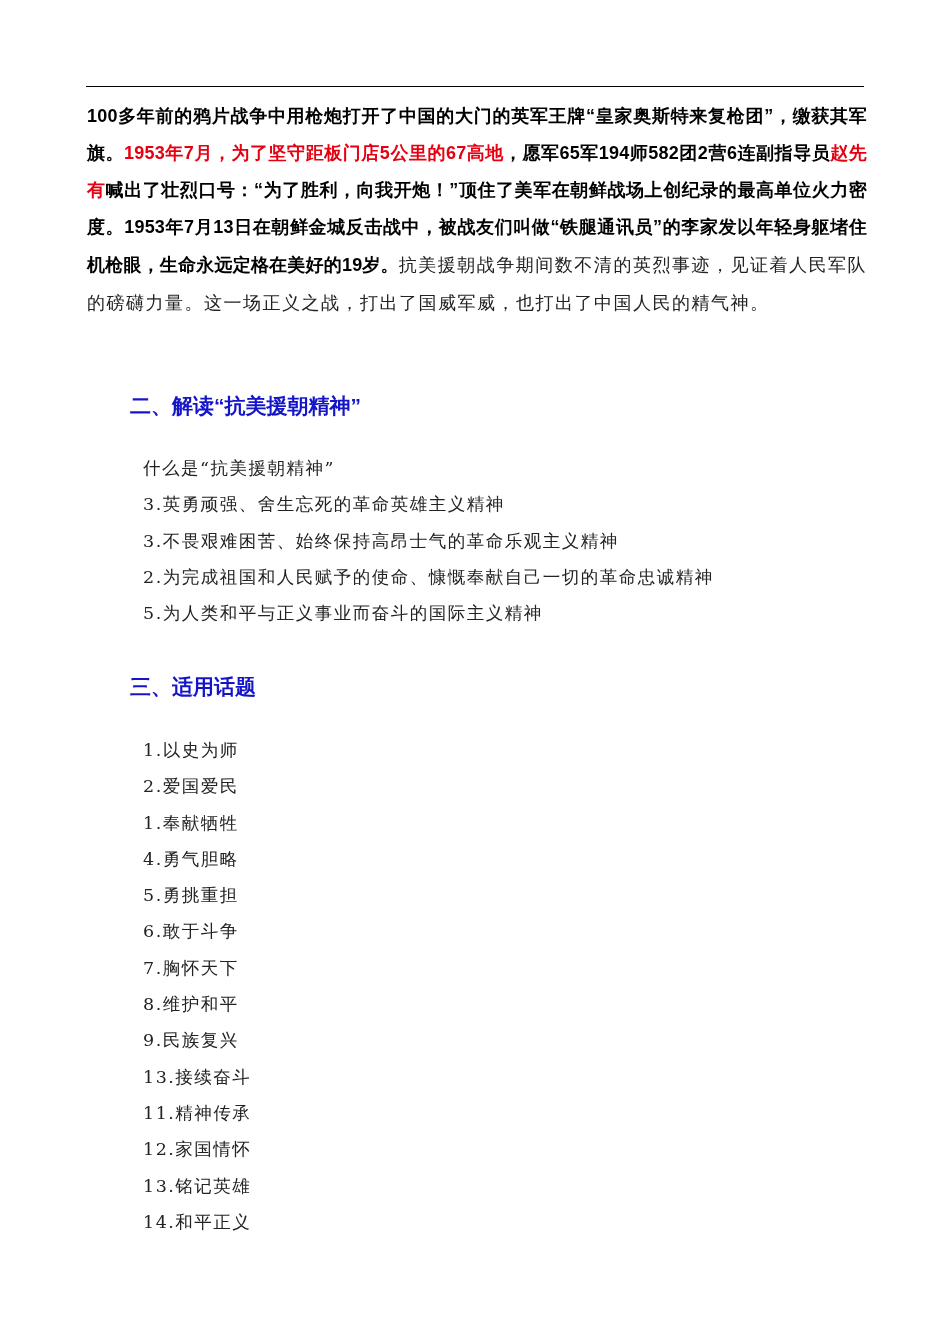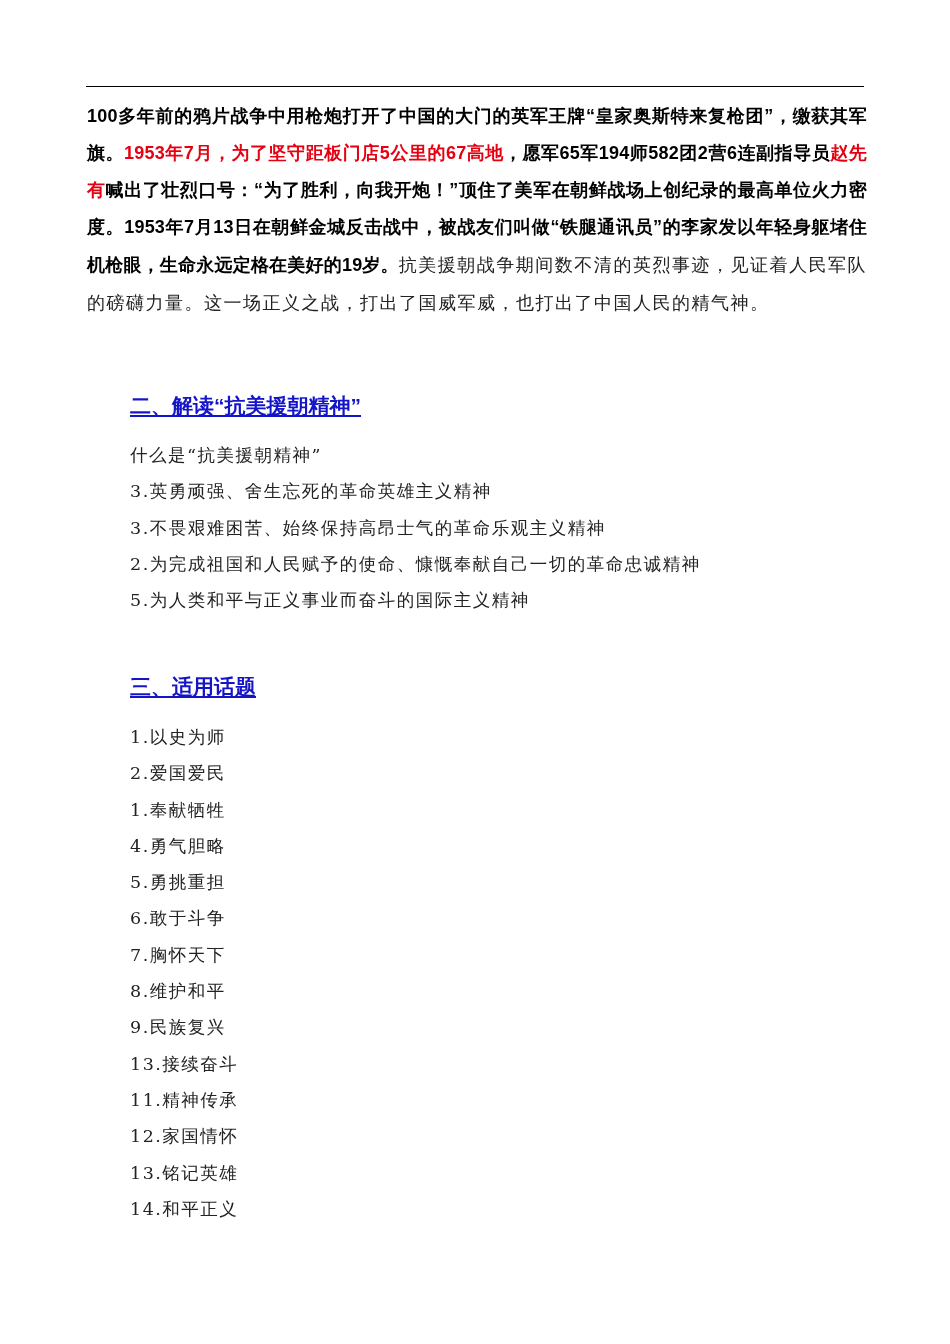--- a/index.html
+++ b/index.html
@@ -12,24 +12,24 @@
     position: absolute; left: 87px; top: 98px; width: 780px;
     font-size: 18px; line-height: 37px; color: #000;
     text-align: justify; letter-spacing: 0.2px;
   }
   .para .bold { font-family: "Liberation Sans", "DejaVu Sans", sans-serif; font-weight: bold; }
   .para .red { color: #e60012; }
   .para .plain { font-family: "DejaVu Serif", "Liberation Serif", serif; font-weight: normal; color: #222; letter-spacing: 1.5px; }
   .heading {
     position: absolute; left: 130px;
     font-family: "Liberation Sans", "DejaVu Sans", sans-serif;
-    font-weight: bold; font-size: 21px; color: #1414c8; text-decoration: underline;
+    font-weight: bold; font-size: 21px; color: #1414c8;
   }
   .list {
-    position: absolute; left: 130px; margin: 0; padding: 0; list-style: none;
+    position: absolute; left: 130px; margin: 13px; padding: 0; list-style: none;
     font-family: "DejaVu Serif", "Liberation Serif", serif;
     font-size: 17.5px; color: #222; letter-spacing: 1.5px;
   }
   .list li { height: 36.3px; line-height: 36.3px; white-space: nowrap; }
 </style>
 </head>
 <body>
 
 <div class="rule"></div>
 

